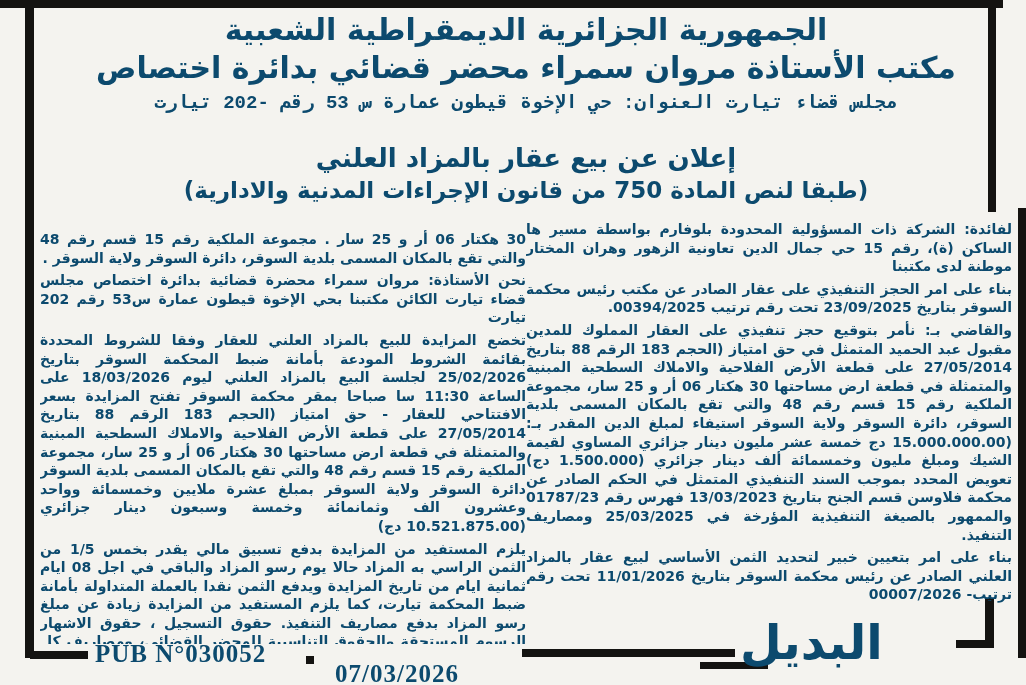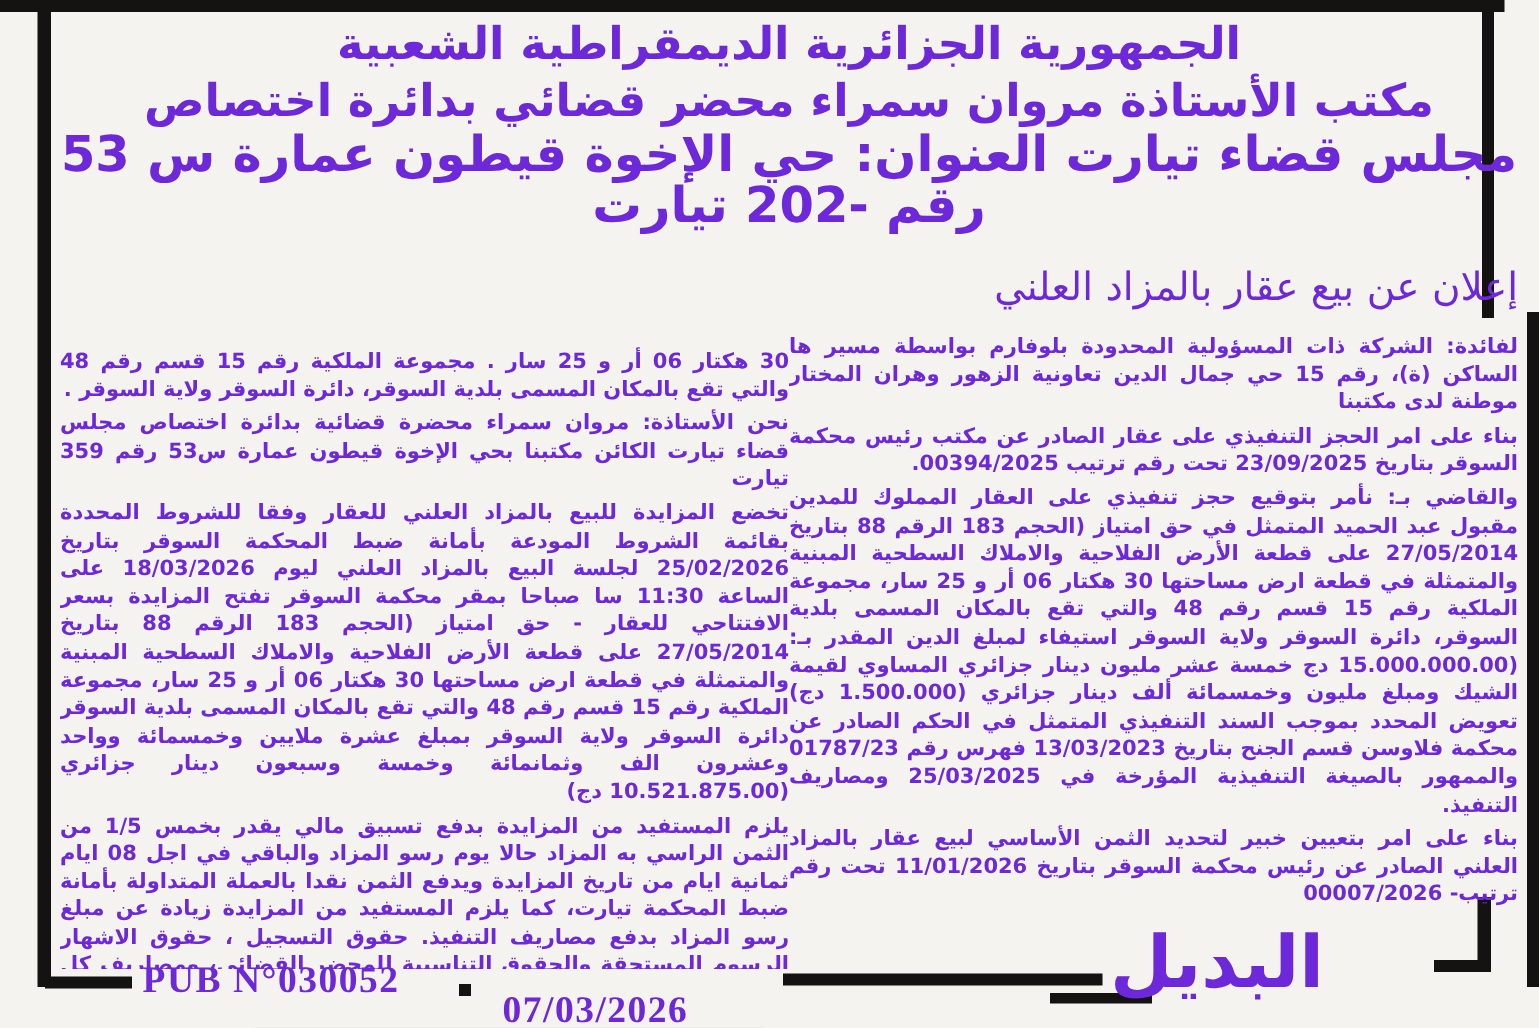--- a/index.html
+++ b/index.html
@@ -2,43 +2,43 @@
 <html><head>
 <meta charset="utf-8">
 <style>
   html,body{margin:0;padding:0;background:#e8e7e3;}
   .scan{
     position:relative;
     width:1026px;height:685px;
     background:#f4f3ef;
     overflow:hidden;
     font-family:"DejaVu Sans",sans-serif;
-    color:#6d28d9;
+    color:#0c4a6e;
   }
   
   .b{position:absolute;background:#141311;}
   .frame-top{left:0;top:0;width:1003px;height:8px;}
   .frame-left{left:25px;top:0;width:9px;height:658px;}
   .frame-right-upper{left:988px;top:0;width:8px;height:212px;}
   .frame-right-lower{left:1018px;top:208px;width:8px;height:450px;}
   .corner-vertical{left:985px;top:598px;width:9px;height:50px;}
   .corner-foot{left:956px;top:640px;width:38px;height:8px;}
   .bottom-seg-left{left:30px;top:651px;width:58px;height:8px;}
   .bottom-seg-mid{left:522px;top:649px;width:213px;height:8px;}
   .bottom-seg-albadil{left:700px;top:662px;width:68px;height:7px;}
   
   .content{
     position:absolute;left:40px;top:10px;width:972px;height:630px;
     direction:rtl;
   }
   .masthead{text-align:center;font-weight:bold;}
   .masthead .l1{font-size:30px;line-height:40px;letter-spacing:0.5px;}
   .masthead .l2{font-size:30px;line-height:36px;}
-  .masthead .l3{font-size:33px;line-height:34px;}
-  .titleblock{font-weight:normal;margin-top:22px;}
+  .masthead .l3{font-size:19px;line-height:34px;font-family:Liberation Mono, monospace;}
+  .titleblock{text-align:center;font-weight:bold;margin-top:22px;}
   .titleblock .t{font-size:26px;line-height:32px;}
   .titleblock .st{font-size:23px;line-height:32px;}
   .columns{
     display:flex;margin-top:14px;height:424px;overflow:hidden;
   }
   .col{flex:1 1 0;font-size:14px;font-weight:bold;line-height:18.6px;
        text-align:justify;overflow:hidden;}
   .col p{margin:0 0 4px 0;}
   .col-left{padding-top:10px;}
   
@@ -70,33 +70,34 @@
   <div class="content">
 
     <div class="masthead">
       <div class="l1">الجمهورية الجزائرية الديمقراطية الشعبية</div>
       <div class="l2">مكتب الأستاذة مروان سمراء محضر قضائي بدائرة اختصاص</div>
       <div class="l3">مجلس قضاء تيارت العنوان: حي الإخوة قيطون عمارة س 53 رقم -202 تيارت</div>
     </div>
 
     <div class="titleblock">
       <div class="t">إعلان عن بيع عقار بالمزاد العلني</div>
+      <div class="st">(طبقا لنص المادة 750 من قانون الإجراءات المدنية والادارية)</div>
     </div>
 
     <div class="columns">
       <div class="col col-right">
         <p>لفائدة: الشركة ذات المسؤولية المحدودة بلوفارم بواسطة مسير ها الساكن (ة)، رقم 15 حي جمال الدين تعاونية الزهور وهران المختار موطنة لدى مكتبنا</p>
         <p>بناء على امر الحجز التنفيذي على عقار الصادر عن مكتب رئيس محكمة السوقر بتاريخ 23/09/2025 تحت رقم ترتيب 00394/2025.</p>
         <p>والقاضي بـ: نأمر بتوقيع حجز تنفيذي على العقار المملوك للمدين مقبول عبد الحميد المتمثل في حق امتياز (الحجم 183 الرقم 88 بتاريخ 27/05/2014 على قطعة الأرض الفلاحية والاملاك السطحية المبنية والمتمثلة في قطعة ارض مساحتها 30 هكتار 06 أر و 25 سار، مجموعة الملكية رقم 15 قسم رقم 48 والتي تقع بالمكان المسمى بلدية السوقر، دائرة السوقر ولاية السوقر استيفاء لمبلغ الدين المقدر بـ: (15.000.000.00 دج خمسة عشر مليون دينار جزائري المساوي لقيمة الشيك ومبلغ مليون وخمسمائة ألف دينار جزائري (1.500.000 دج) تعويض المحدد بموجب السند التنفيذي المتمثل في الحكم الصادر عن محكمة فلاوسن قسم الجنح بتاريخ 13/03/2023 فهرس رقم 01787/23 والممهور بالصيغة التنفيذية المؤرخة في 25/03/2025 ومصاريف التنفيذ.</p>
         <p>بناء على امر بتعيين خبير لتحديد الثمن الأساسي لبيع عقار بالمزاد العلني الصادر عن رئيس محكمة السوقر بتاريخ 11/01/2026 تحت رقم ترتيب- 00007/2026</p>
 
       </div>
       <div class="col col-left">
         <p>30 هكتار 06 أر و 25 سار . مجموعة الملكية رقم 15 قسم رقم 48 والتي تقع بالمكان المسمى بلدية السوقر، دائرة السوقر ولاية السوقر .</p>
-        <p>نحن الأستاذة: مروان سمراء محضرة قضائية بدائرة اختصاص مجلس قضاء تيارت الكائن مكتبنا بحي الإخوة قيطون عمارة س53 رقم 359 تيارت</p>
+        <p>نحن الأستاذة: مروان سمراء محضرة قضائية بدائرة اختصاص مجلس قضاء تيارت الكائن مكتبنا بحي الإخوة قيطون عمارة س53 رقم 202 تيارت</p>
         <p>تخضع المزايدة للبيع بالمزاد العلني للعقار وفقا للشروط المحددة بقائمة الشروط المودعة بأمانة ضبط المحكمة السوقر بتاريخ 25/02/2026 لجلسة البيع بالمزاد العلني ليوم 18/03/2026 على الساعة 11:30 سا صباحا بمقر محكمة السوقر تفتح المزايدة بسعر الافتتاحي للعقار - حق امتياز (الحجم 183 الرقم 88 بتاريخ 27/05/2014 على قطعة الأرض الفلاحية والاملاك السطحية المبنية والمتمثلة في قطعة ارض مساحتها 30 هكتار 06 أر و 25 سار، مجموعة الملكية رقم 15 قسم رقم 48 والتي تقع بالمكان المسمى بلدية السوقر دائرة السوقر ولاية السوقر بمبلغ عشرة ملايين وخمسمائة وواحد وعشرون الف وثمانمائة وخمسة وسبعون دينار جزائري (10.521.875.00 دج)</p>
         <p>يلزم المستفيد من المزايدة بدفع تسبيق مالي يقدر بخمس 1/5 من الثمن الراسي به المزاد حالا يوم رسو المزاد والباقي في اجل 08 ايام ثمانية ايام من تاريخ المزايدة ويدفع الثمن نقدا بالعملة المتداولة بأمانة ضبط المحكمة تيارت، كما يلزم المستفيد من المزايدة زيادة عن مبلغ رسو المزاد بدفع مصاريف التنفيذ. حقوق التسجيل ، حقوق الاشهار الرسوم المستحقة والحقوق التناسبية للمحضر القضائي، ومصاريف كل الاجراءات الى غاية البيع.</p>
 
       </div>
     </div>
 
   </div>
 
   <div class="footer-text pub">PUB N°030052</div>
   <div class="b dot"></div>

